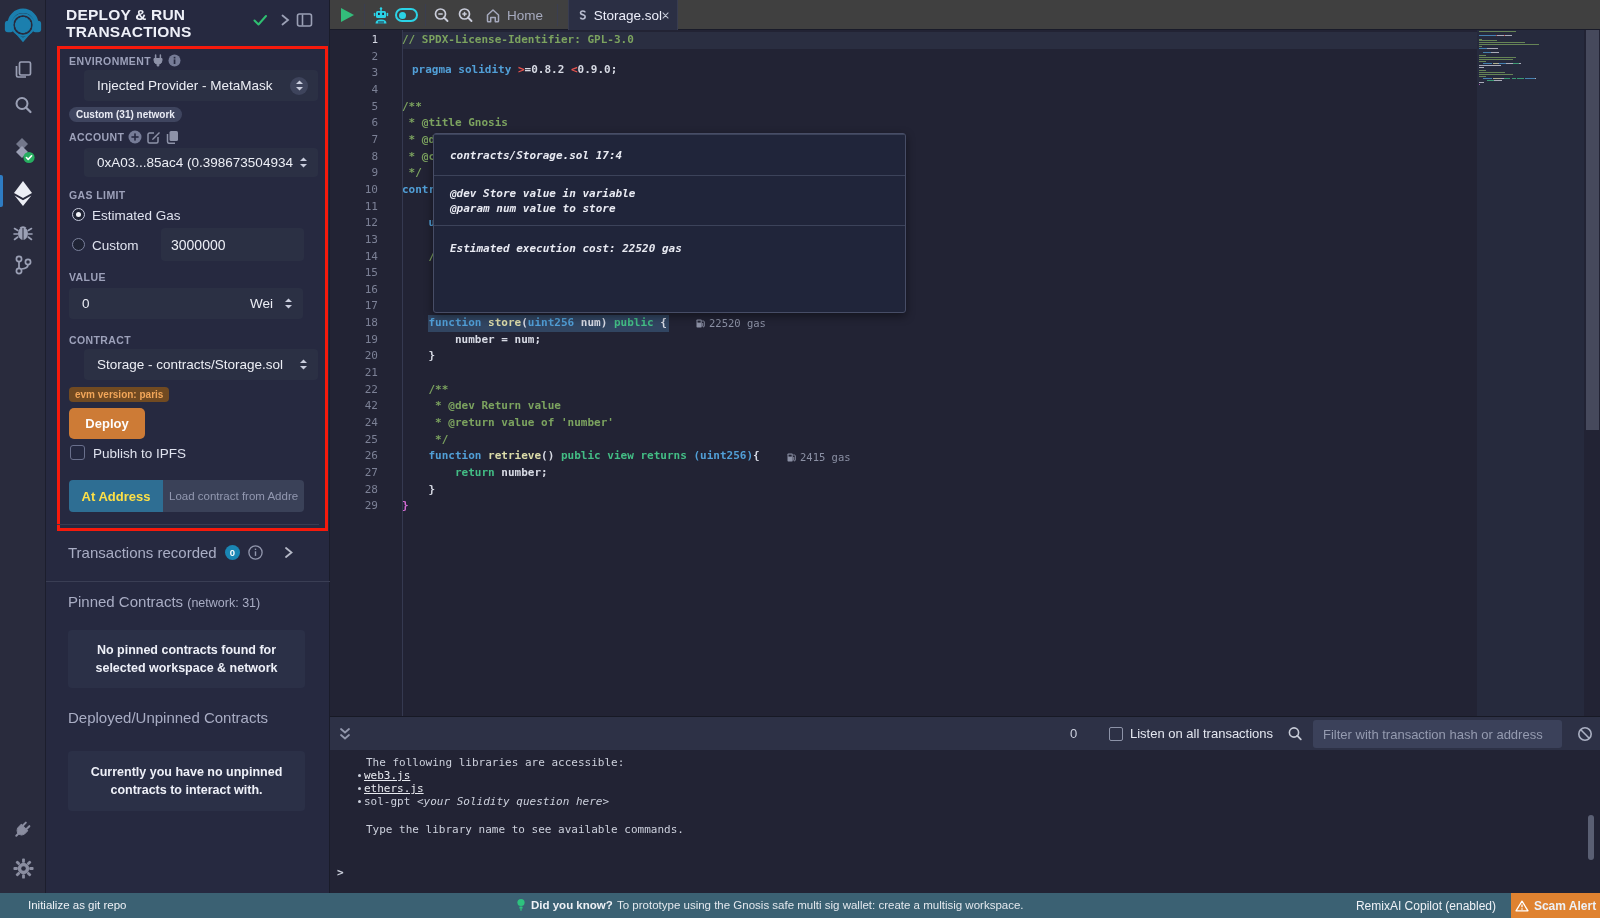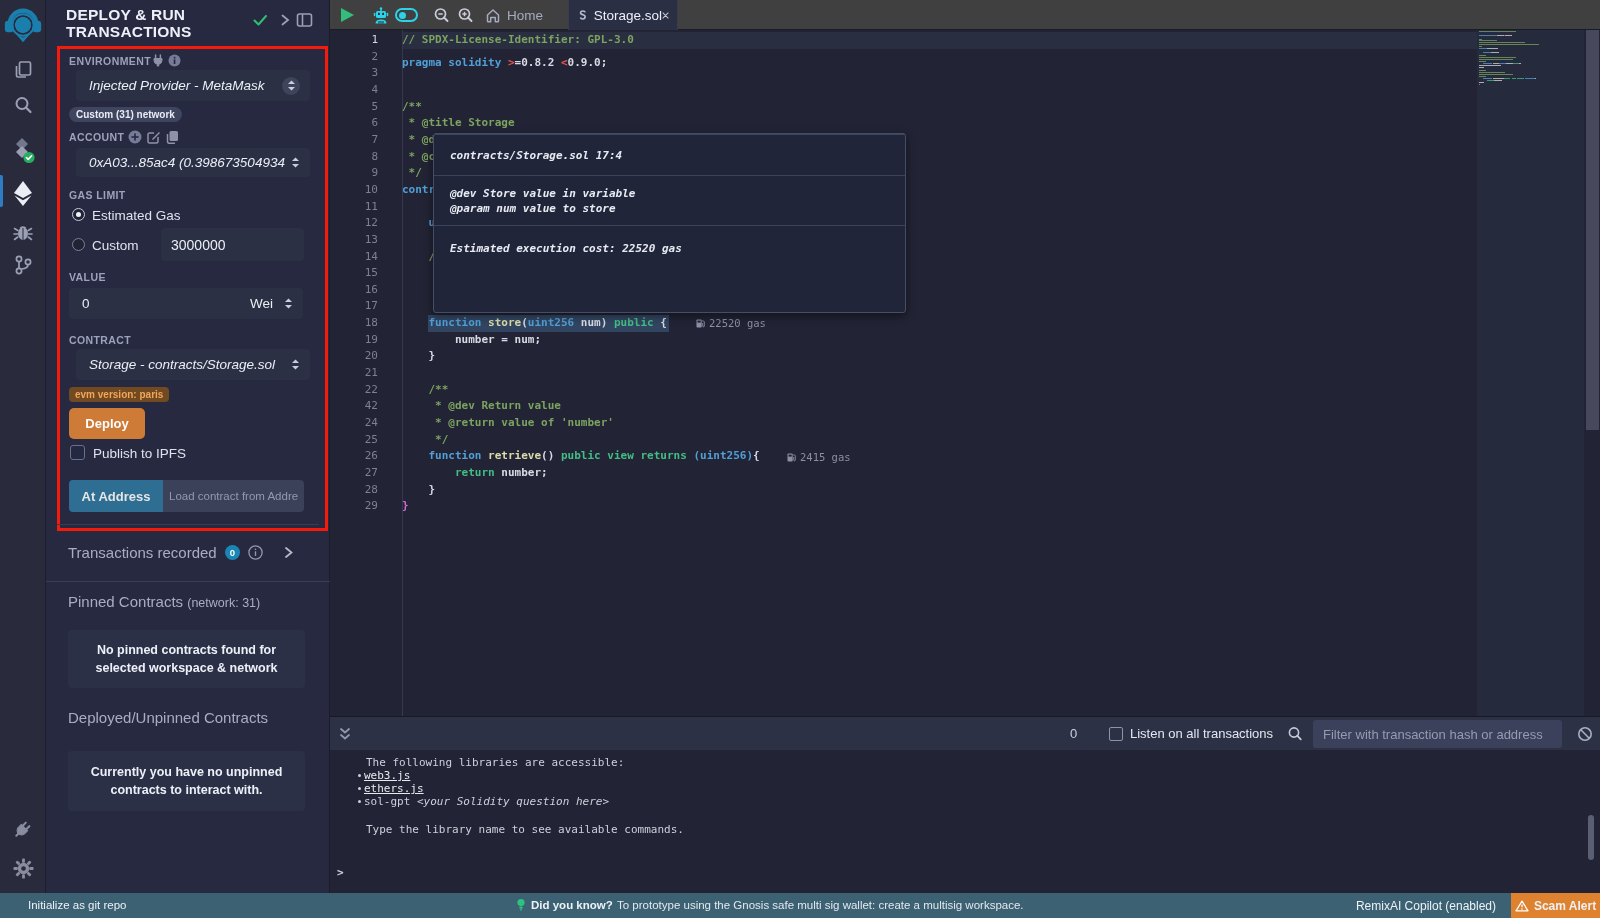--- a/index.html
+++ b/index.html
@@ -10,37 +10,37 @@
   
   #iconbar { position:absolute; left:0; top:0; width:46px; height:893px; background:#292b3d; border-right:1px solid #1c1e2d; }
   .ib-icon { position:absolute; left:0; width:46px; display:flex; justify-content:center; }
   #active-indicator { position:absolute; left:0; top:175px; width:3px; height:32px; background:#2e7cc3; border-radius:0 2px 2px 0; }
 
   
   #sidepanel { position:absolute; left:46px; top:0; width:284px; height:893px; background:#262940; border-right:1px solid #1a1c2a; }
   #panel-title { position:absolute; left:20px; top:6px; width:170px; font-size:15.5px; line-height:17px; font-weight:bold; color:#eef0f8; letter-spacing:.2px; }
   .ph-icon { position:absolute; top:12px; }
   .form-label { position:absolute; font-size:10.5px; letter-spacing:.4px; color:#9da1ba; font-weight:bold; }
-  .sel { position:absolute; left:30px; width:234px; height:31px; background:#2b3044; border-radius:4px; color:#eceef5; font-size:13.5px; display:flex; align-items:center; padding:0 10px 0 13px; cursor:pointer;font-style:italic; }
+  .sel { position:absolute; left:38px; width:234px; height:31px; background:#2b3044; border-radius:4px; color:#eceef5; font-size:13.5px; display:flex; align-items:center; padding:0 10px 0 13px; cursor:pointer; }
   .sel .grow { flex:1; white-space:nowrap; overflow:hidden; }
   .caret-circle { width:18px; height:18px; border-radius:50%; background:#3e445c; display:flex; align-items:center; justify-content:center; flex:none; }
   .badge-pill { position:absolute; left:23px; height:15px; background:#3f455f; border-radius:8px; color:#e9ebf4; font-size:10px; font-weight:bold; display:flex; align-items:center; padding:0 7px; }
   .radio { position:absolute; width:13px; height:13px; border-radius:50%; border:1.5px solid #7b819c; background:#1f2334; }
   .radio.sel-on { border-color:#c7cbde; }
   .radio.sel-on::after { content:""; position:absolute; left:2.5px; top:2.5px; width:5px; height:5px; border-radius:50%; background:#f2f3f8; }
   .opt-label { position:absolute; font-size:13.5px; color:#dfe2ee; }
   #redbox { position:absolute; left:11px; top:46px; width:271px; height:485px; border:3px solid #f61a0c; pointer-events:none; }
   .divider-h { position:absolute; height:1px; background:#3a3e54; }
   .empty-card { position:absolute; left:22px; width:237px; background:#2b3047; border-radius:4px; color:#eef0f8; font-size:12.5px; font-weight:bold; text-align:center; display:flex; flex-direction:column; justify-content:center; line-height:18px; }
   .sect-title { position:absolute; font-size:15px; color:#a9adc4; }
 
   #deploy-btn { position:absolute; left:23px; top:408px; width:76px; height:31px; background:#cd7b36; border-radius:5px; color:#fdfdfd; font-size:13px; font-weight:bold; border:none; cursor:pointer; }
   #evm-badge { position:absolute; left:23px; top:387px; height:15px; background:#714a21; border-radius:4px; color:#f2a659; font-size:10px; font-weight:bold; display:flex; align-items:center; padding:0 6px; }
   #ipfs-check { position:absolute; left:24px; top:445px; width:15px; height:15px; border:1px solid #696f8c; border-radius:3px; background:#242840; cursor:pointer; }
-  #ataddr-btn { position:absolute; left:23px; top:480px; width:94px; height:32px; background:#2e6e93; border-radius:4px 0 0 4px; color:#e5e5e5; font-size:13px; font-weight:bold; border:none; cursor:pointer; }
+  #ataddr-btn { position:absolute; left:23px; top:480px; width:94px; height:32px; background:#2e6e93; border-radius:4px 0 0 4px; color:#fde047; font-size:13px; font-weight:bold; border:none; cursor:pointer; }
   #ataddr-input { position:absolute; left:117px; top:480px; width:141px; height:32px; background:#3a4158; border:none; border-radius:0 4px 4px 0; color:#cfd3e2; font-size:11.5px; padding:0 6px; outline:none; font-family:"Liberation Sans",sans-serif; }
   #ataddr-input::placeholder { color:#9298b0; }
   #custom-gas-input { position:absolute; left:115px; top:228px; width:143px; height:33px; background:#2b3044; border:none; border-radius:4px; color:#eceef5; font-size:14px; padding:0 10px; outline:none; font-family:"Liberation Sans",sans-serif; }
   #value-row { position:absolute; left:23px; top:288px; width:234px; height:31px; background:#2b3044; border-radius:4px; display:flex; }
   #value-input { flex:1; background:transparent; border:none; color:#eceef5; font-size:13.5px; padding:0 13px; outline:none; font-family:"Liberation Sans",sans-serif; min-width:0; }
   #value-unit { width:64px; display:flex; align-items:center; padding-left:11px; color:#eceef5; font-size:13.5px; cursor:pointer; }
 
   #tx-badge { position:absolute; left:179px; top:545px; width:15px; height:15px; border-radius:50%; background:#1a86b4; color:#fff; font-size:9.5px; font-weight:bold; display:flex; align-items:center; justify-content:center; }
 
   
@@ -420,24 +420,24 @@
           <div class="linenum" style="top: 385.065px;">24</div>
           <div class="linenum" style="top: 401.72px;">25</div>
           <div class="linenum" style="top: 418.375px;">26</div>
           <div class="linenum" style="top: 435.03px;">27</div>
           <div class="linenum" style="top: 451.685px;">28</div>
           <div class="linenum" style="top: 468.34px;">29</div>
         </div>
       <div id="code-lines">
           <div class="codeline" style="top: 2px;"><span class="tk-c">// SPDX-License-Identifier: GPL-3.0</span></div>
           <div class="codeline" style="top: 18.655px;"></div>
-          <div class="codeline" style="top: 25px;"><span class="tk-k">pragma solidity </span><span class="tk-r">&gt;</span><span class="tk-w">=0.8.2 </span><span class="tk-r">&lt;</span><span class="tk-w">0.9.0;</span></div>
+          <div class="codeline" style="top: 32px; padding-left: 10px;"><span class="tk-k">pragma solidity </span><span class="tk-r">&gt;</span><span class="tk-w">=0.8.2 </span><span class="tk-r">&lt;</span><span class="tk-w">0.9.0;</span></div>
           <div class="codeline" style="top: 51.965px;"></div>
           <div class="codeline" style="top: 68.62px;"><span class="tk-c">/**</span></div>
-          <div class="codeline" style="top: 85.275px;"><span class="tk-c"> * @title Storage</span></div>
+          <div class="codeline" style="top: 85.275px;"><span class="tk-c"> * @title Gnosis</span></div>
           <div class="codeline" style="top: 101.93px;"><span class="tk-c"> * @dev Store &amp; retrieve value in a variable</span></div>
           <div class="codeline" style="top: 118.585px;"><span class="tk-c"> * @custom:dev-run-script ./scripts/deploy_with_ethers.ts</span></div>
           <div class="codeline" style="top: 135.24px;"><span class="tk-c"> */</span></div>
           <div class="codeline" style="top: 151.895px;"><span class="tk-k">contract</span><span class="tk-w"> Storage {</span></div>
           <div class="codeline" style="top: 168.55px;"></div>
           <div class="codeline" style="top: 185.205px;"><span class="tk-w">    </span><span class="tk-k">uint256</span><span class="tk-w"> number;</span></div>
           <div class="codeline" style="top: 201.86px;"></div>
           <div class="codeline" style="top: 218.515px;"><span class="tk-c">    /**</span></div>
           <div class="codeline" style="top: 235.17px;"><span class="tk-c">     * @dev Store value in variable</span></div>
           <div class="codeline" style="top: 251.825px;"><span class="tk-c">     * @param num value to store</span></div>

